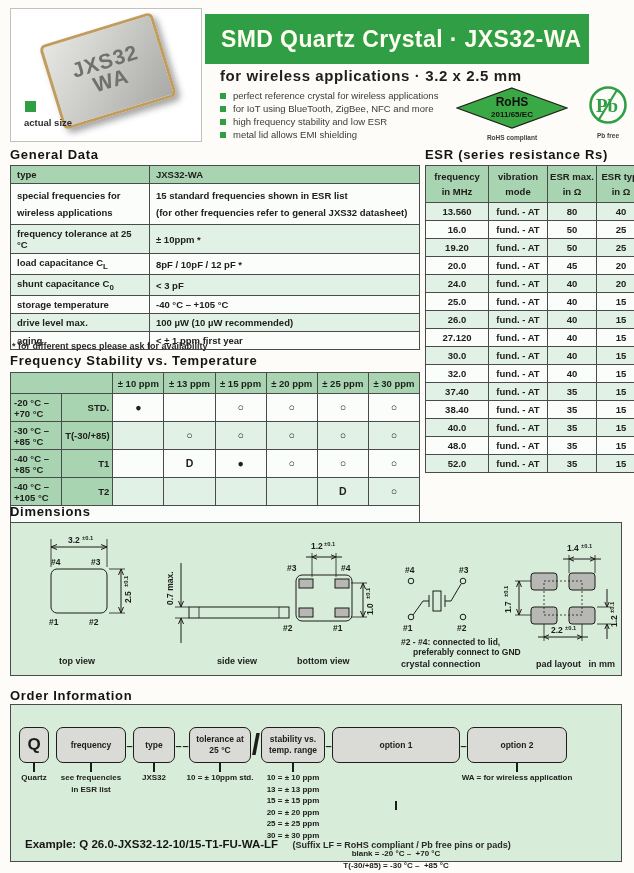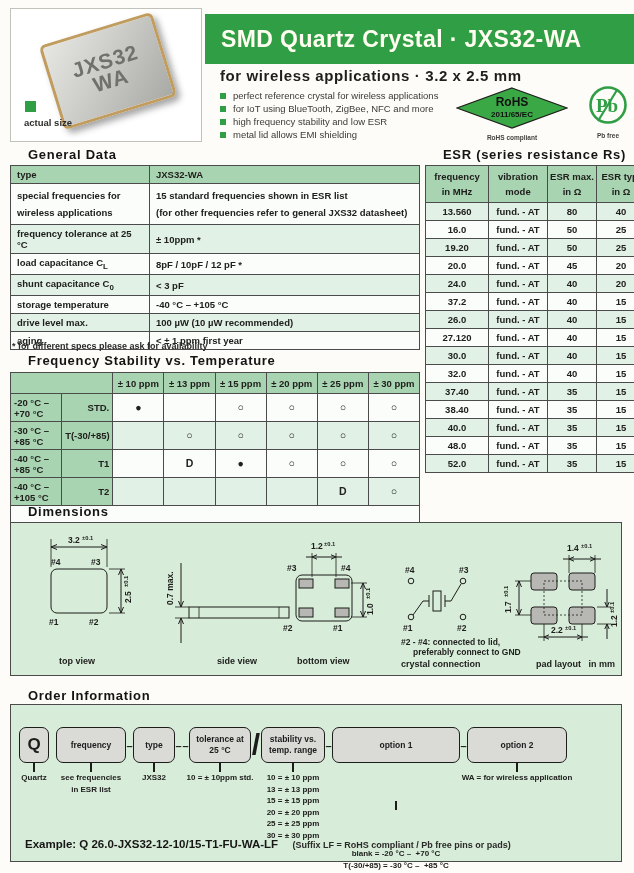--- a/index.html
+++ b/index.html
@@ -17,34 +17,34 @@
     transform:rotate(-17deg);
     background:linear-gradient(135deg,#e6e6e3 0%,#cfcfcb 40%,#a9a9a5 100%);
     border:3px solid #c09c5e;border-radius:6px;
     box-shadow:3px 5px 6px rgba(60,60,60,.45);
     display:flex;flex-direction:column;align-items:center;justify-content:center;
   }
   .chip-text{font-weight:bold;color:#70706c;font-size:21px;line-height:.95;letter-spacing:1px;}
   .swatch{position:absolute;left:14px;top:92px;width:11px;height:11px;background:#2f9e44;}
   .actual-label{position:absolute;left:13px;top:108px;font-size:9.5px;font-weight:bold;color:#2c2c2a;}
   .title-bar{
-    left:205px;top:14px;width:429px;height:50px;background:#2f9e44;
+    left:205px;top:14px;width:384px;height:50px;background:#2f9e44;
     display:flex;align-items:center;box-sizing:border-box;padding-left:16px;
     color:#fffef0;font-size:23px;font-weight:bold;letter-spacing:.4px;
   }
   .subtitle{left:220px;top:67px;font-size:15px;font-weight:bold;color:#1e1e1c;letter-spacing:.6px;}
   .bullets{left:220px;top:91px;}
   .bullet{display:flex;align-items:flex-start;margin-bottom:2.5px;}
   .bullet .sq{width:6px;height:6px;background:#2f9e44;margin:2px 7px 0 0;flex:0 0 auto;}
   .bullet .bt{font-size:9.5px;font-weight:normal;color:#3a3a37;line-height:1.1;}
   .rohs-wrap{left:456px;top:87px;width:112px;text-align:center;}
   .pb-wrap{left:585px;top:85px;width:46px;text-align:center;}
   .cert-caption{font-size:6.5px;font-weight:bold;color:#44423e;margin-top:1px;}
   
-  .sec-title{font-size:13px;font-weight:bold;color:#141414;letter-spacing:.7px;margin-left:18px;}
+  .sec-title{font-size:13px;font-weight:bold;color:#141414;letter-spacing:.7px;}
   
   table{border-collapse:collapse;}
   td,th{border:1px solid #4b4b4b;font-size:9.5px;font-weight:bold;color:#20201e;padding:3px 6px;vertical-align:middle;}
   .hdr-green{background:#a9d4b2;}
   .row-green{background:#e2f1e5;}
   .row-white{background:#fbfdfb;}
   .gd{left:10px;top:165px;width:410px;table-layout:fixed;}
   .gd .lab{width:126px;}
   .gd .pre{white-space:pre-line;line-height:1.8;}
   .footnote{left:12px;top:341px;font-size:9px;font-weight:bold;color:#2a2a28;}
@@ -221,21 +221,21 @@
         <td>45</td>
         <td>20</td>
       </tr>
   <tr class="row-green">
         <td>24.0</td>
         <td>fund. - AT</td>
         <td>40</td>
         <td>20</td>
       </tr>
   <tr class="row-white">
-        <td>37.2</td>
+        <td>25.0</td>
         <td>fund. - AT</td>
         <td>40</td>
         <td>15</td>
       </tr>
   <tr class="row-green">
         <td>26.0</td>
         <td>fund. - AT</td>
         <td>40</td>
         <td>15</td>
       </tr>

